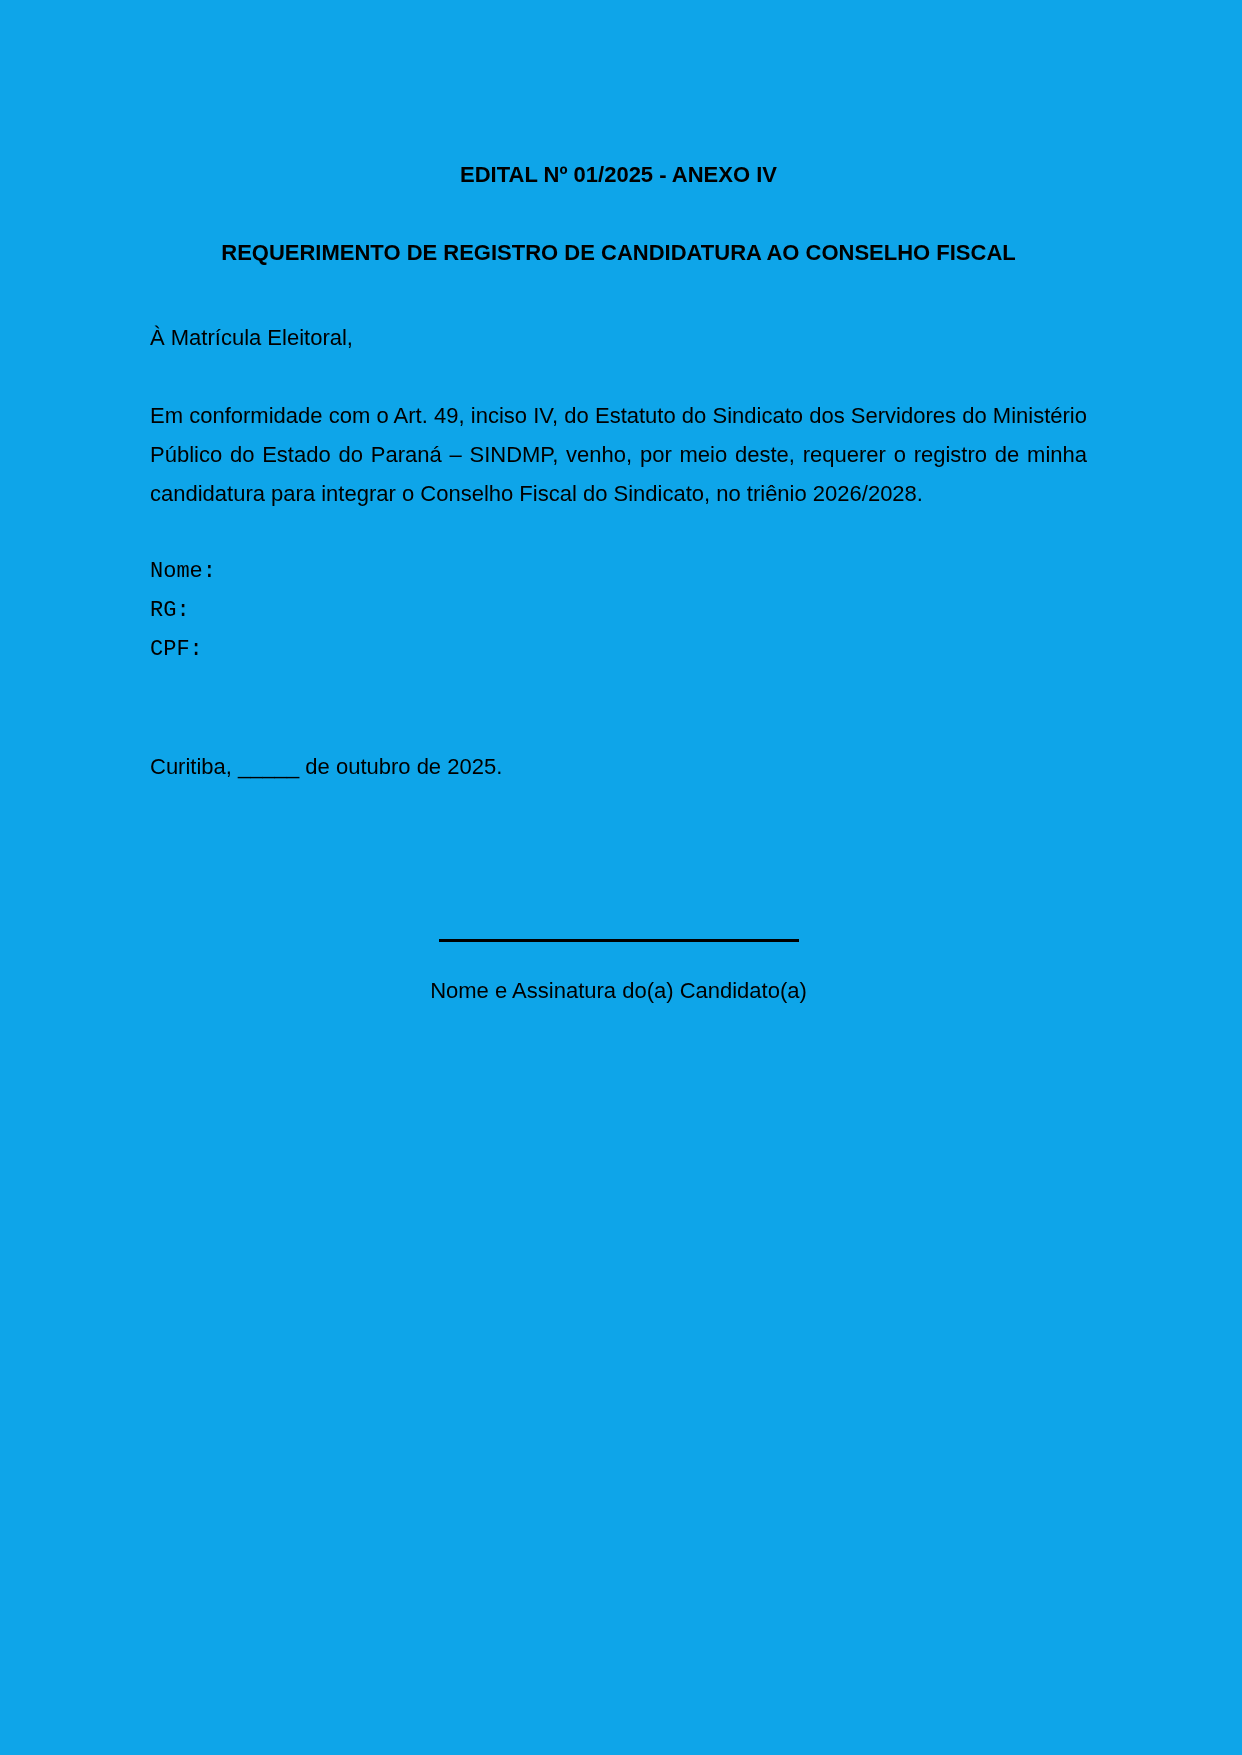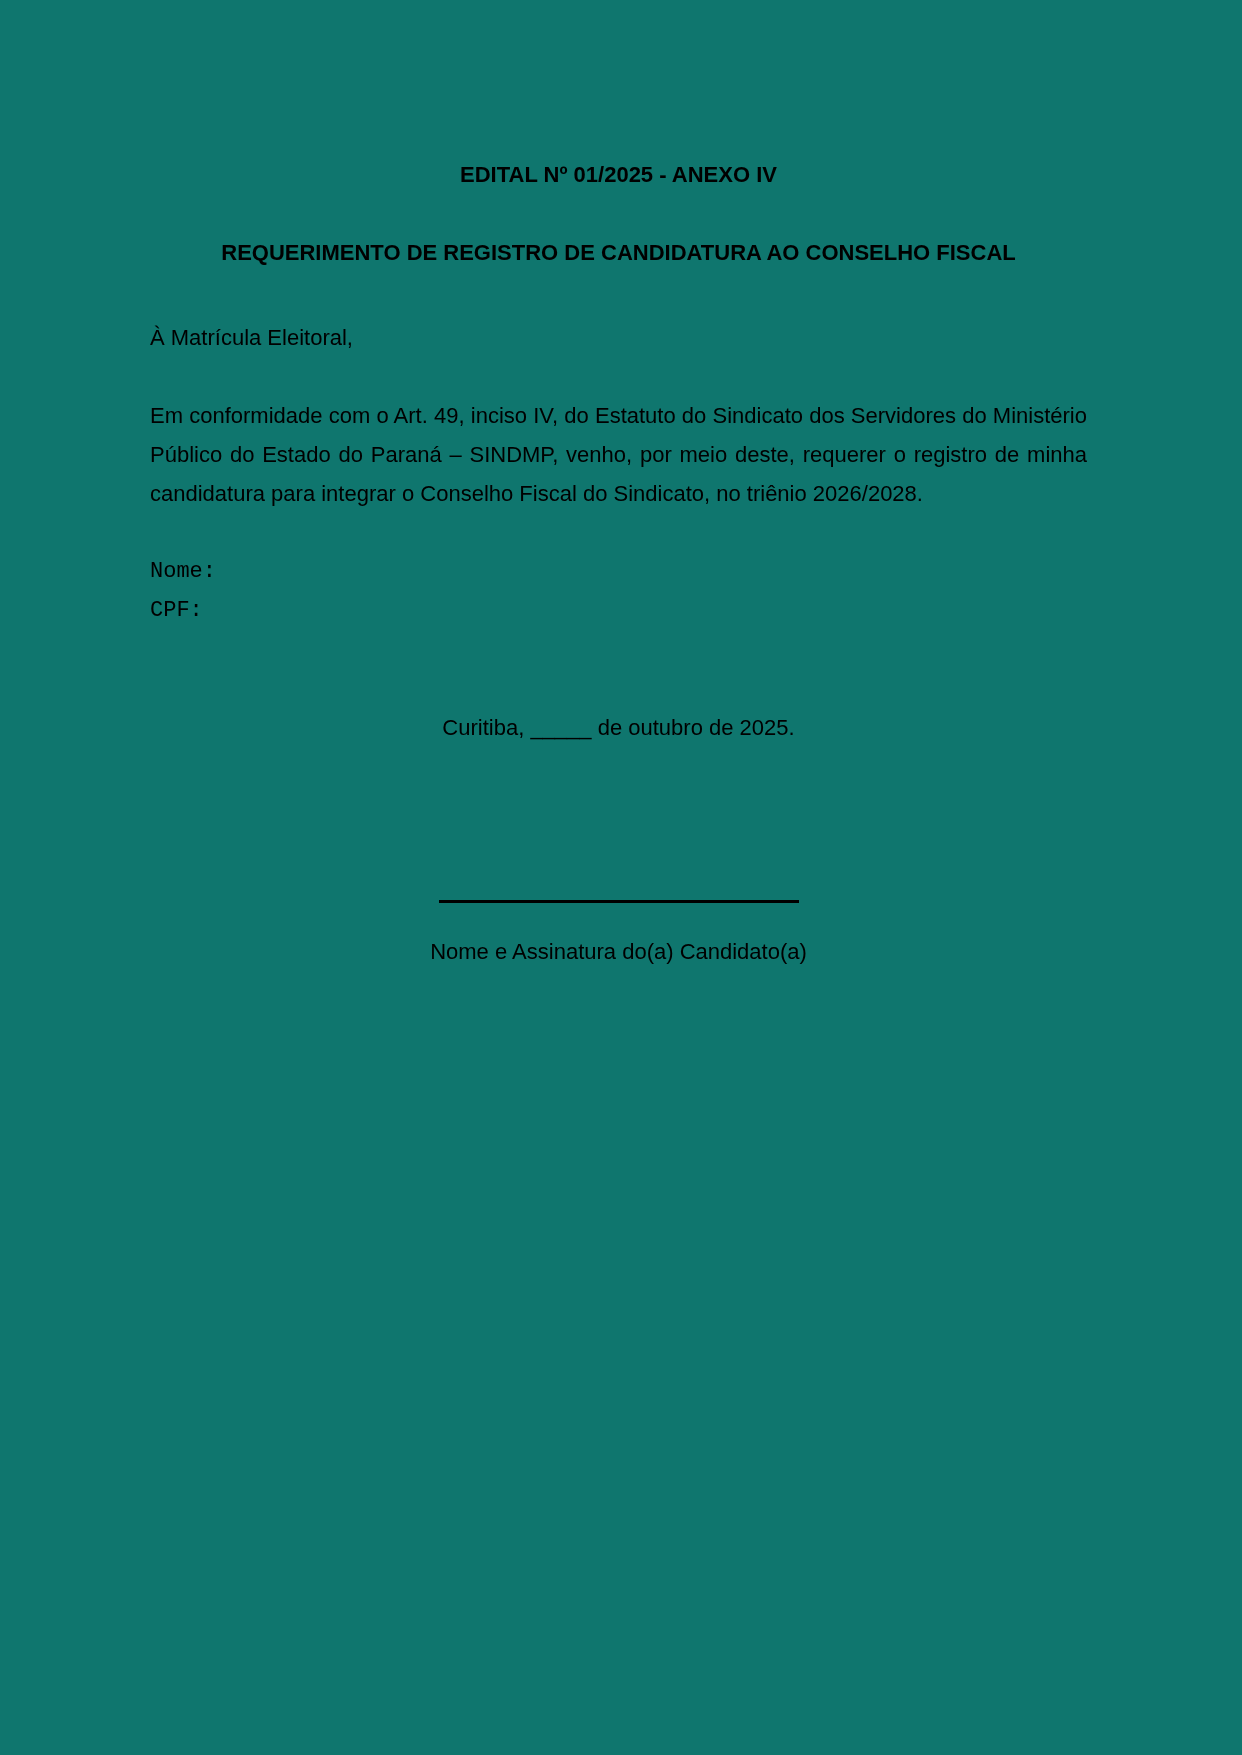--- a/index.html
+++ b/index.html
@@ -5,21 +5,21 @@
   html, body {
     margin: 0;
     padding: 0;
     background: #ffffff;
   }
   .page {
     position: relative;
     width: 1242px;
     height: 1755px;
     box-sizing: border-box;
-    background: #0f766e;
+    background: #0ea5e9;
     color: #000000;
     font-family: "Liberation Sans", sans-serif;
     font-size: 22px;
     line-height: 39px;
     padding: 155px 155px 0 150px;
     overflow: hidden;
   }
   .page p {
     margin: 0;
   }
@@ -40,21 +40,20 @@
   }
   .fields-block {
     margin-top: 39px;
     font-family: Liberation Mono, monospace;
   }
   .declaration {
     margin-top: 39px !important;
   }
   .date-line {
     margin-top: 78px !important;
-    text-align: center;
   }
   .signature-rule {
     width: 360px;
     height: 3px;
     background: #000000;
     margin: 153px auto 0 auto;
   }
   .signature-label {
     margin-top: 29px !important;
     text-align: center;
@@ -69,20 +68,21 @@
 
   <p class="title subtitle">REQUERIMENTO DE REGISTRO DE CANDIDATURA AO CONSELHO FISCAL</p>
 
 
   <p class="salutation">À Matrícula Eleitoral,</p>
 
   <p class="body-par">Em conformidade com o Art. 49, inciso IV, do Estatuto do Sindicato dos Servidores do Ministério Público do Estado do Paraná – SINDMP, venho, por meio deste, requerer o registro de minha candidatura para integrar o Conselho Fiscal do Sindicato, no triênio 2026/2028.</p>
 
   <div class="fields-block">
     <p>Nome:</p>
+    <p>RG:</p>
     <p>CPF:</p>
   </div>
 
 
   <p class="date-line">Curitiba, _____ de outubro de 2025.</p>
 
   <div class="signature-rule"></div>
 
   <p class="signature-label">Nome e Assinatura do(a) Candidato(a)</p>
 

